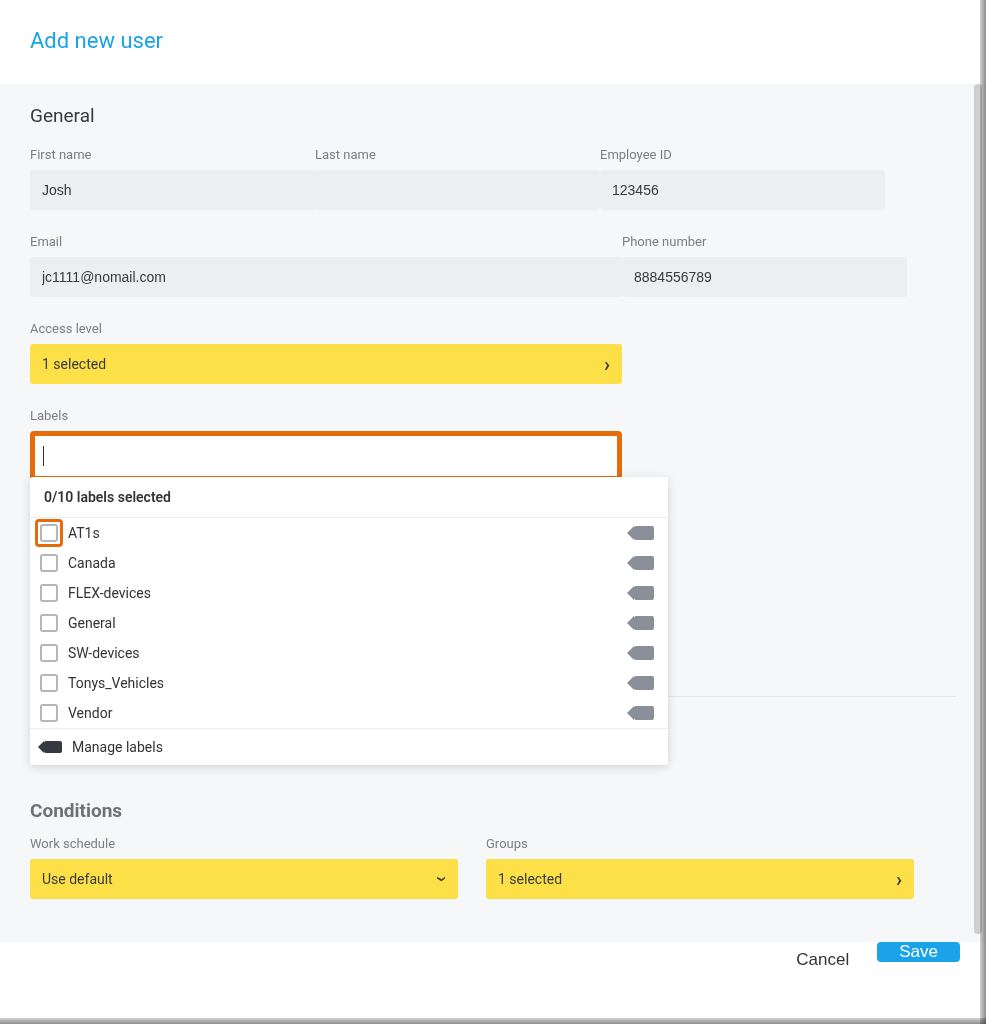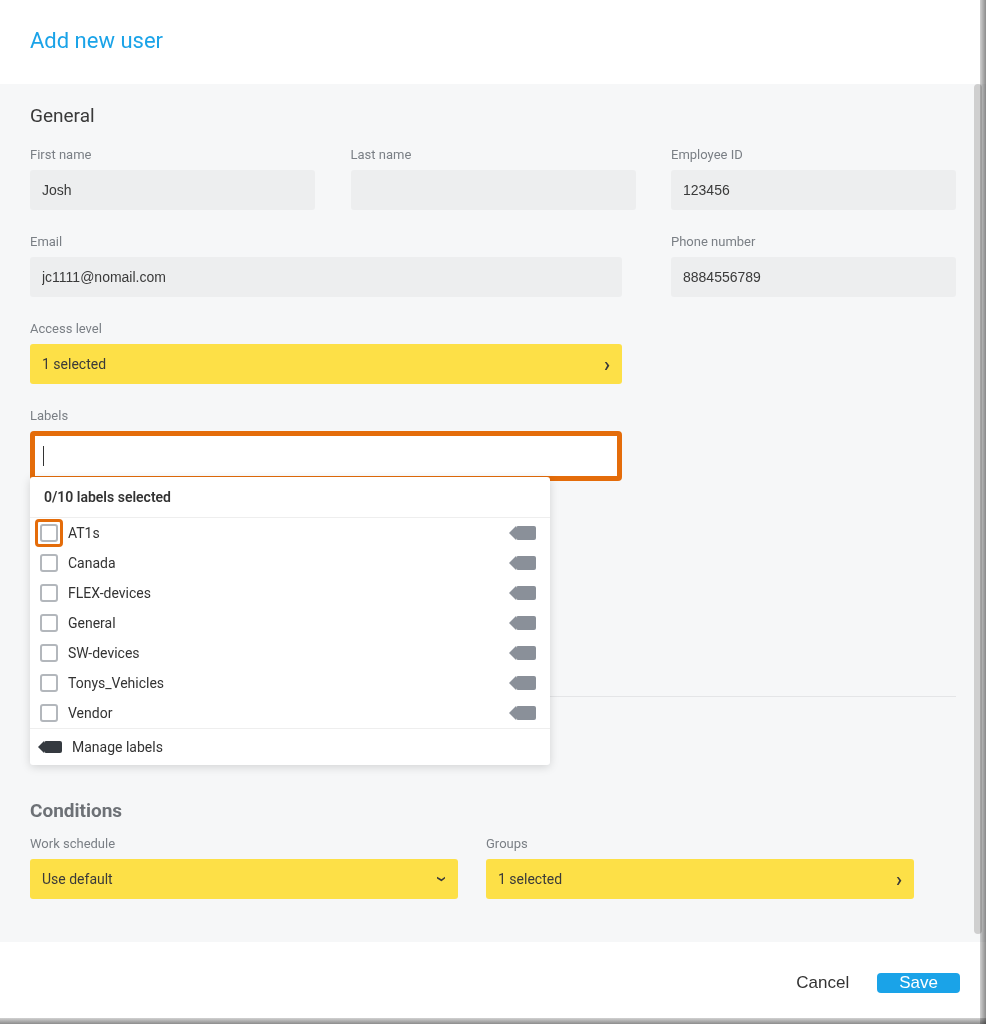--- a/index.html
+++ b/index.html
@@ -49,23 +49,21 @@
     padding: 20px 30px 10px 30px;
   }
   .section-title {
     margin: 0 0 20px 0;
     font-size: 19px;
     font-weight: 400;
     color: #3a3a3a;
   }
   .row {
     display: flex;
-    gap: 28px;
     margin-bottom: 24px;
-    justify-content: space-between;
   }
   .field { display: flex; flex-direction: column; }
   .field.w1 { width: 285px; }
   .field.w2 { width: 592px; }
   .field.w4 { width: 428px; }
   .field-label {
     font-size: 13px;
     color: #7a7f85;
     margin-bottom: 8px;
   }
@@ -134,21 +132,21 @@
   .labels-input::placeholder { color: #222; }
   .cursor-bar {
     width: 1px; height: 20px; background:#333; margin-right:2px;
     animation: blink 1s step-end infinite;
   }
   @keyframes blink { 50% { opacity: 0; } }
   .dropdown {
     position: absolute;
     top: 46px;
     left: 0;
-    width: 520px;
+    width: 638px;
     background: #fff;
     border-radius: 3px;
     box-shadow: 0 2px 10px rgba(0,0,0,.15);
     z-index: 50;
   }
   .dd-header {
     padding: 12px 14px;
     font-size: 14px;
     font-weight: 600;
     color: #333;
@@ -217,21 +215,21 @@
     padding: 0 30px 30px 30px;
   }
   .footer {
     position: absolute;
     bottom: 0;
     left: 0; right: 0;
     height: 82px;
     background: #fff;
     display: flex;
     justify-content: flex-end;
-    align-items: center;
+    align-items: flex-start;
     gap: 18px;
     padding-right: 26px;
   }
   .btn-cancel {
     background: transparent;
     border: none;
     font-size: 17px;
     color: #333;
     cursor: pointer;
     font-weight: 400;

